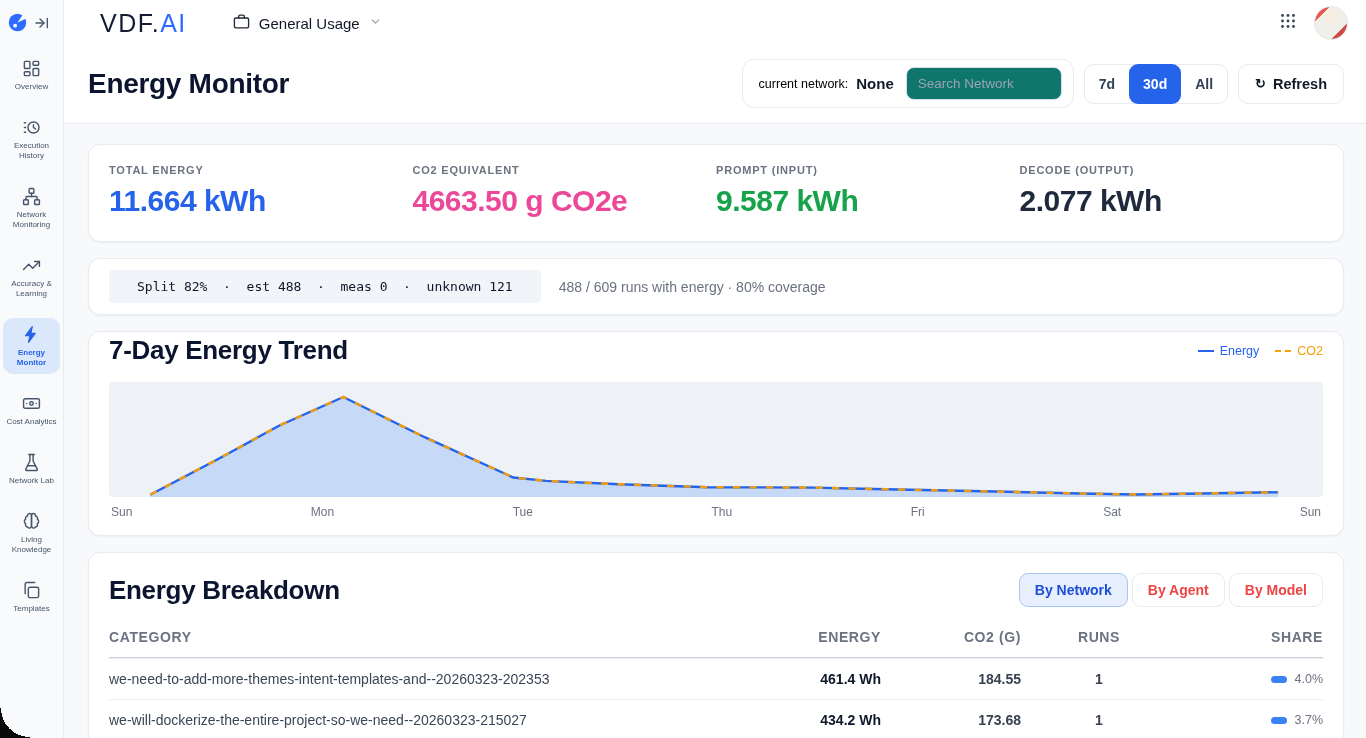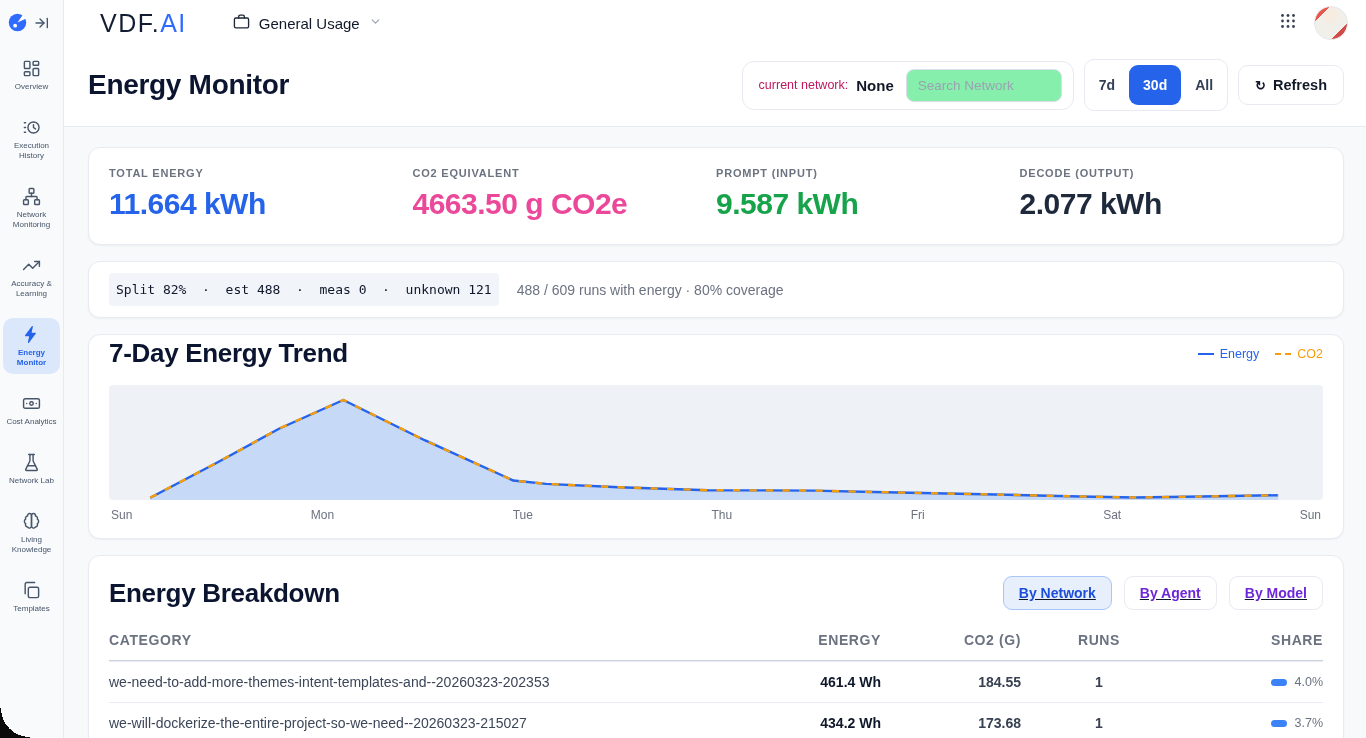--- a/index.html
+++ b/index.html
@@ -35,67 +35,67 @@
               radial-gradient(circle at 50% 28%, #f6ece0 0 26%, transparent 27%),
               linear-gradient(135deg,#e8564e 0 22%, #f1efe9 23% 75%, #d24b49 76% 100%);
             border:1px solid #e5e7eb; }
 
   
   .pagehead { display:flex; align-items:center; gap:10px; padding:13px 22px 15px 24px;
               border-bottom:1px solid #e7eaf0; background:#fff; }
   .page-title { font-size:28px; font-weight:800; color:#0b1530; letter-spacing:-0.3px; }
   .network-box { margin-left:auto; display:flex; align-items:center; gap:12px;
                  border:1px solid #e7eaf0; border-radius:12px; padding:7px 11px 7px 16px; background:#fff; }
-  .cn-label { font-size:12.5px; color:#be185d; }
+  .cn-label { font-size:12.5px; color:#000000; }
   .cn-value { font-size:15px; font-weight:600; color:#111827; margin-left:-4px; }
-  .search-input { width:156px; height:33px; background:#86efac; border:1px solid #d9dfe8;
+  .search-input { width:156px; height:33px; background:#0f766e; border:1px solid #d9dfe8;
                   border-radius:8px; padding:0 11px; font-size:13.5px; color:#111827;
                   font-family:"Liberation Sans",sans-serif; outline:none; }
   .search-input::placeholder { color:#9aa3b2; }
-  .range-group { display:flex; align-items:center; height:52px; background:#fff;
+  .range-group { display:flex; align-items:center; height:40px; background:#fff;
                  border:1px solid #e7eaf0; border-radius:10px; }
   .range-btn { height:40px; padding:0 14px; background:transparent; border:none; cursor:pointer;
                font-family:"Liberation Sans",sans-serif; font-size:14px; font-weight:600; color:#334155; }
   .range-btn.active { background:#2563eb; color:#fff; border-radius:9px; }
   .refresh-btn { display:flex; align-items:center; gap:7px; height:40px; padding:0 16px;
                  background:#fff; border:1px solid #e7eaf0; border-radius:10px; cursor:pointer;
                  font-family:"Liberation Sans",sans-serif; font-size:14.5px; font-weight:600; color:#111827; }
   .refresh-glyph { font-size:13px; }
 
   
   .content { padding:20px 22px 20px 24px; background:#f8f9fb; min-height:608px; }
   .card { background:#fff; border:1px solid #e8ebf1; border-radius:12px;
           box-shadow:0 1px 2px rgba(15,23,42,.05); }
 
   .stats-card { display:grid; grid-template-columns:repeat(4,1fr); padding:19px 20px 23px; margin-bottom:16px; }
   .stat-label { font-size:11px; font-weight:600; color:#6b7280; letter-spacing:.8px; margin-bottom:8px; }
   .stat-value { font-size:30px; font-weight:700; letter-spacing:-0.5px; }
 
   .split-card { display:flex; align-items:center; gap:18px; padding:11px 20px; margin-bottom:16px; }
-  .split-pill { background:#f1f4f8; border-radius:4px; padding:9px 7px;
+  .split-pill { background:#f1f4f8; border-radius:4px; padding:9px 28px;
                 font-family:"DejaVu Sans Mono", monospace; font-size:13px; color:#0f172a; white-space:pre; }
   .split-summary { font-size:14px; color:#6b7280; }
 
   .trend-card { padding:3px 20px 16px; margin-bottom:16px; }
   .trend-head { display:flex; align-items:center; }
   .section-title { font-size:26px; font-weight:800; color:#0b1530; letter-spacing:-0.3px; }
   .legend { margin-left:auto; display:flex; align-items:center; gap:16px; font-size:12.5px; }
   .legend-item { display:flex; align-items:center; gap:6px; }
   .sw-solid { display:inline-block; width:16px; height:0; border-top:2px solid currentColor; }
   .sw-dash { display:inline-block; width:16px; height:0; border-top:2px dashed currentColor; }
   .plot { margin-top:16px; height:115px; background:#eef1f6; border-radius:4px; overflow:hidden; }
   .plot svg { display:block; width:100%; height:115px; }
   .x-axis { display:flex; justify-content:space-between; margin-top:8px; padding:0 2px; }
   .x-axis span { font-size:12px; color:#6b7280; }
 
   .breakdown-card { padding:20px 20px 4px; }
   .bd-head { display:flex; align-items:center; }
-  .tabs { margin-left:auto; display:flex; gap:12px;text-decoration:underline; }
+  .tabs { margin-left:auto; display:flex; gap:4px; }
   .tab { padding:8px 15px; border-radius:9px; border:1px solid #e7eaf0; background:#fff; cursor:pointer;
-         font-family:"Liberation Sans",sans-serif; font-size:14px; font-weight:600; color:#6d28d9; }
+         font-family:"Liberation Sans",sans-serif; font-size:14px; font-weight:600; color:#ef4444; }
   .tab.active { background:#e7effc; border-color:#a9c6f8; color:#1d4ed8; }
   .table { margin-top:18px; }
   .t-row { display:grid; grid-template-columns:1fr 130px 140px 112px 190px; align-items:center; padding:12px 0; }
   .t-row.head { padding:4px 0 12px; }
   .t-row.body { border-top:1px solid #e8ebf1; cursor:pointer; }
   .table .head-sep { border-bottom:1px solid #ccd3dd; }
   .th { font-size:14px; font-weight:700; color:#6b7280; letter-spacing:.6px; }
   .c-right { text-align:right; }
   .c-center { text-align:center;margin-left:44px; }
   .cell-cat { font-size:14px; color:#3b4658; overflow:hidden; text-overflow:ellipsis; white-space:nowrap; padding-right:16px; }

